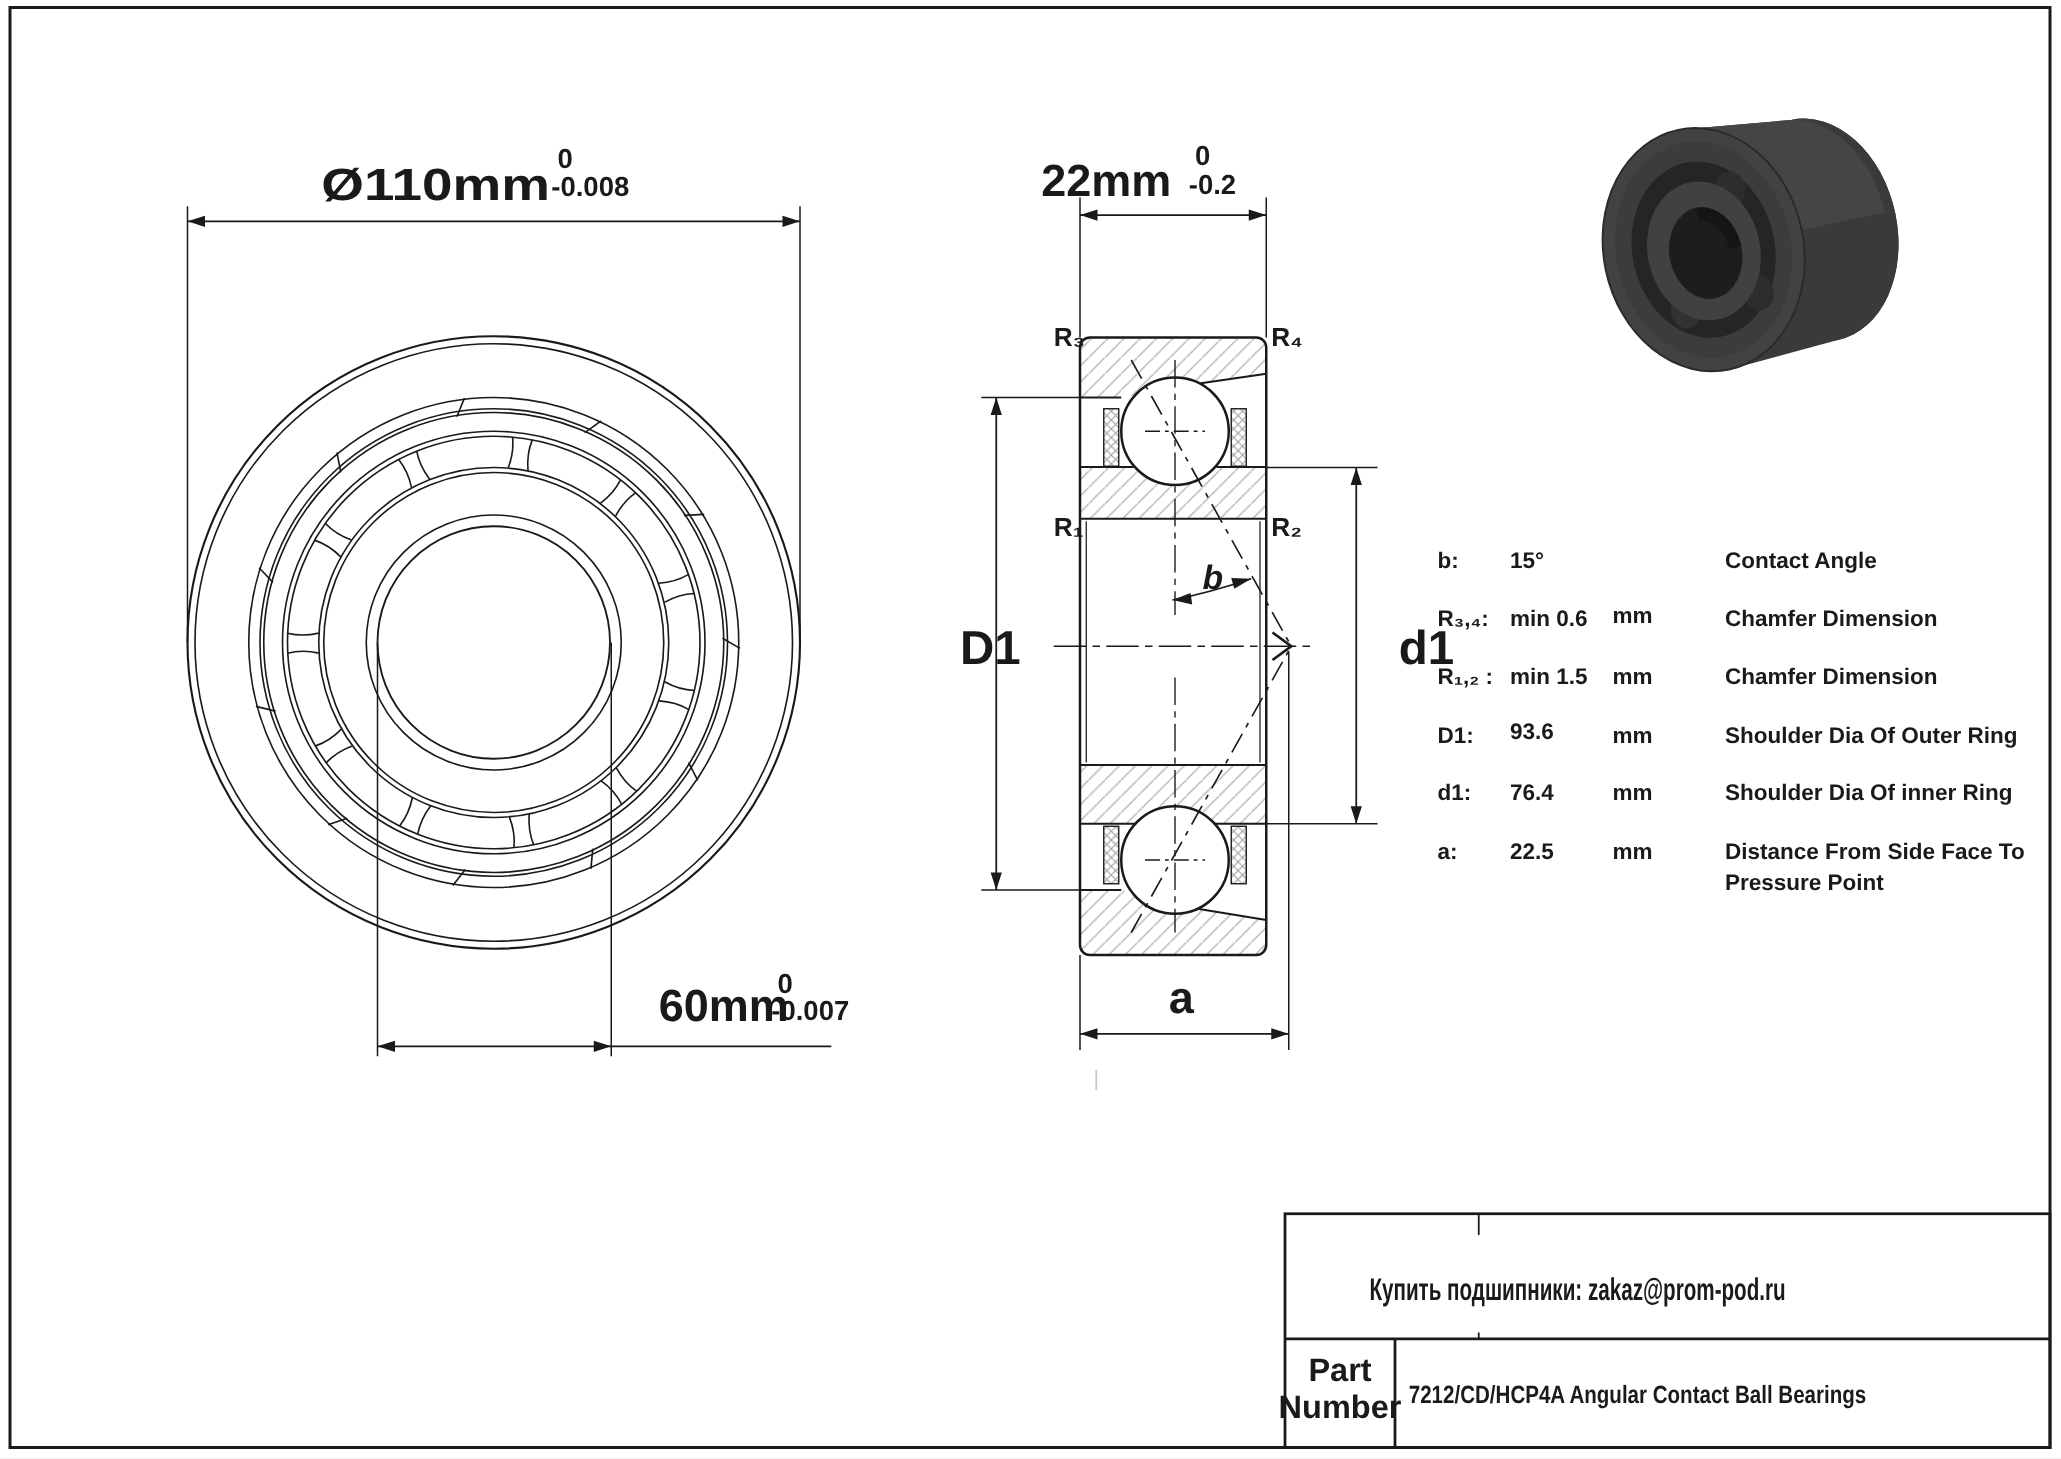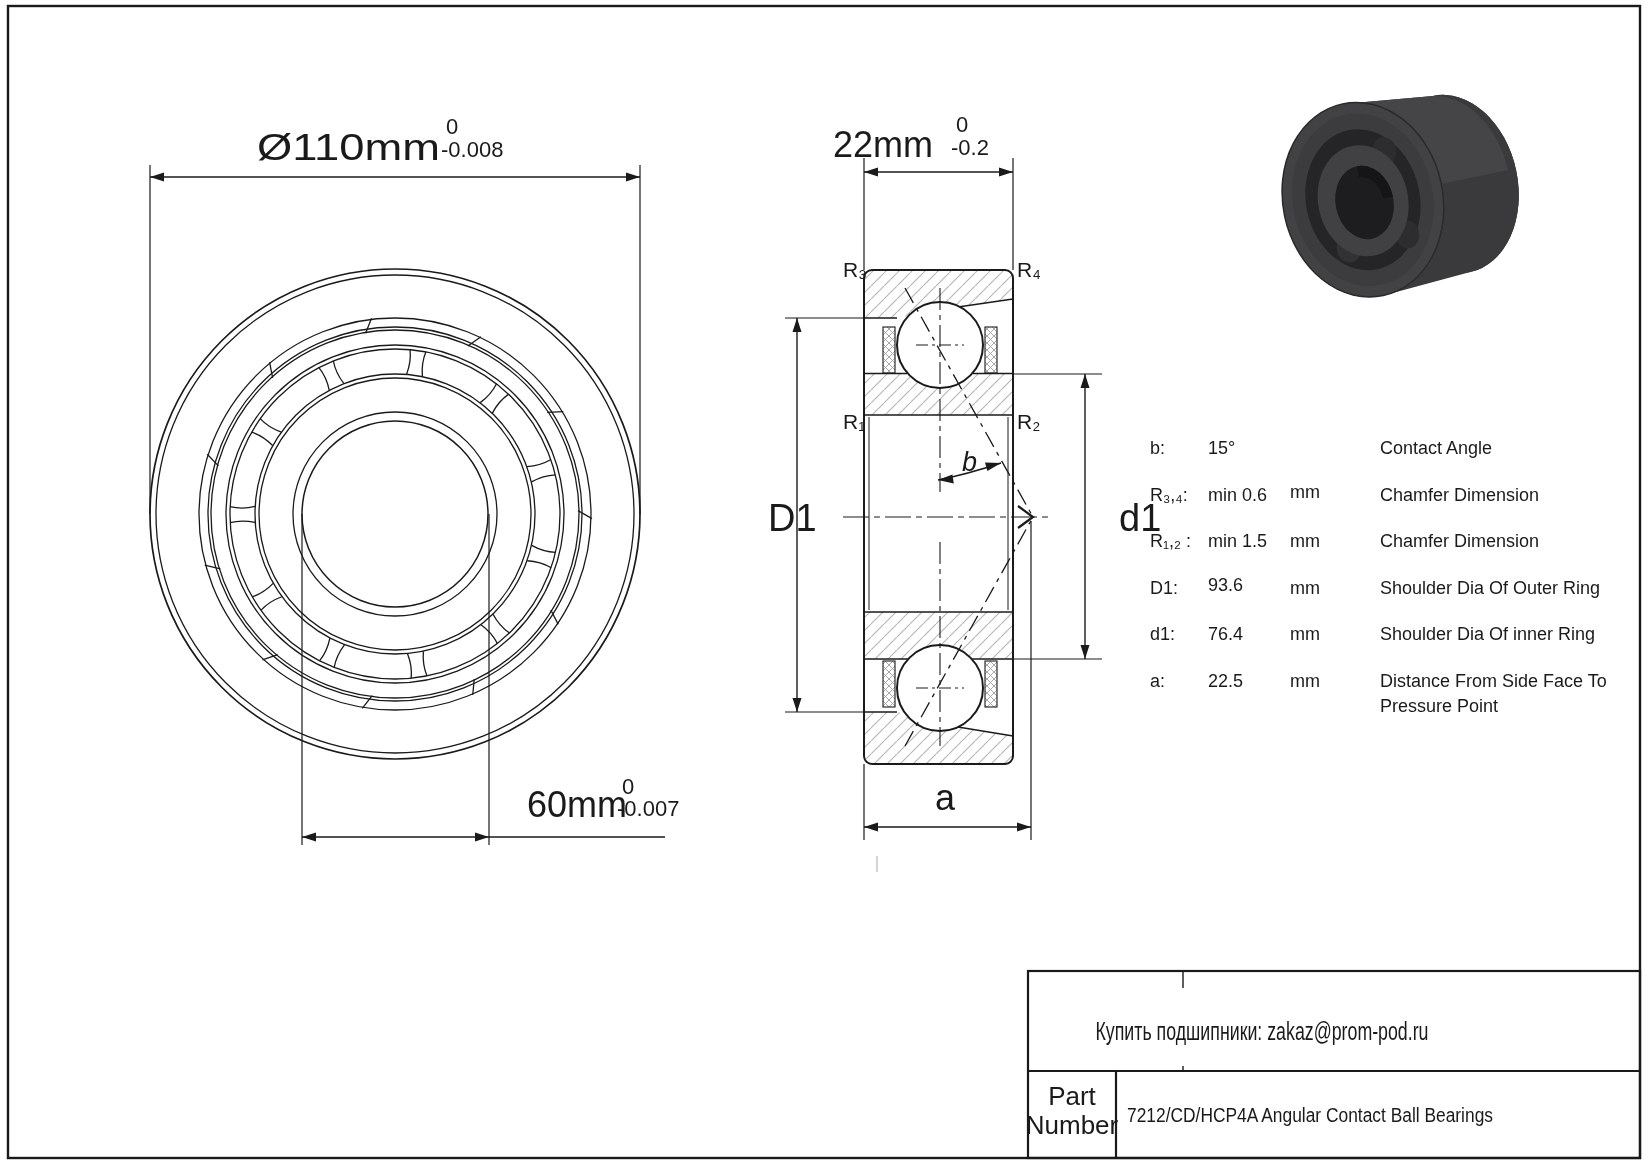--- a/index.html
+++ b/index.html
@@ -1,17 +1,17 @@
 <!DOCTYPE html>
 <html><head>
 <meta charset="utf-8">
 <style>
   html,body{margin:0;padding:0;background:#e8e8e8;}
   .stage{position:relative;width:1649px;height:1167px;background:#ffffff;margin:0 auto;
-         font-family:"Liberation Sans","DejaVu Sans",sans-serif;overflow:hidden;}
+         font-family:"Liberation Sans","DejaVu Sans",sans-serif;overflow:hidden;font-weight:bold;}
   svg{position:absolute;left:0;top:0;}
   svg text{fill:#1a1a1a;font-family:"Liberation Sans","DejaVu Sans",sans-serif;}
   .dimtxt{font-size:36px;}
   .toltxt{font-size:22px;}
   .biglbl{font-size:38px;}
   .rlbl{font-size:21px;}
   .spec{font-size:18px;}
   .ital{font-style:italic;font-size:27px;}
 </style>
 </head>

